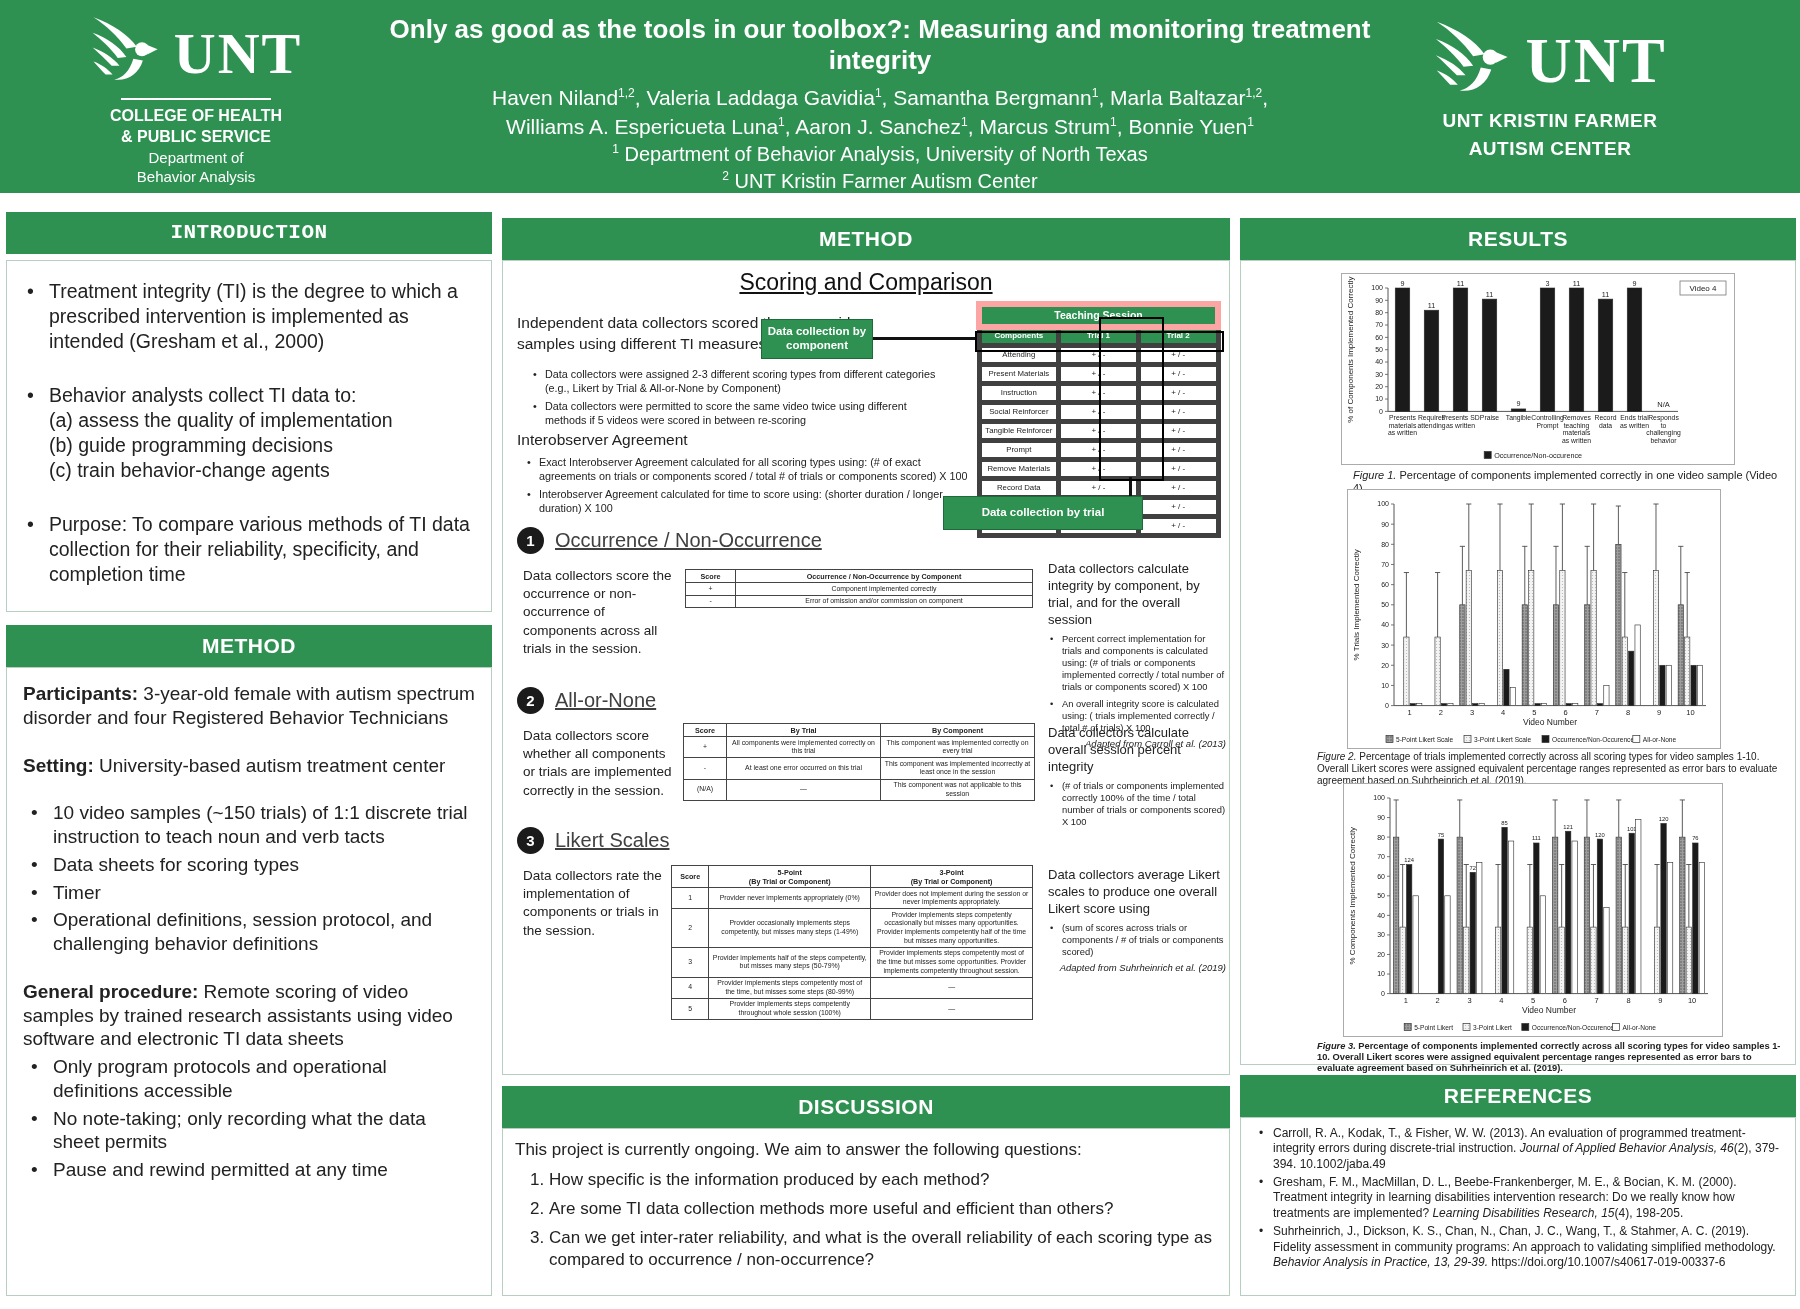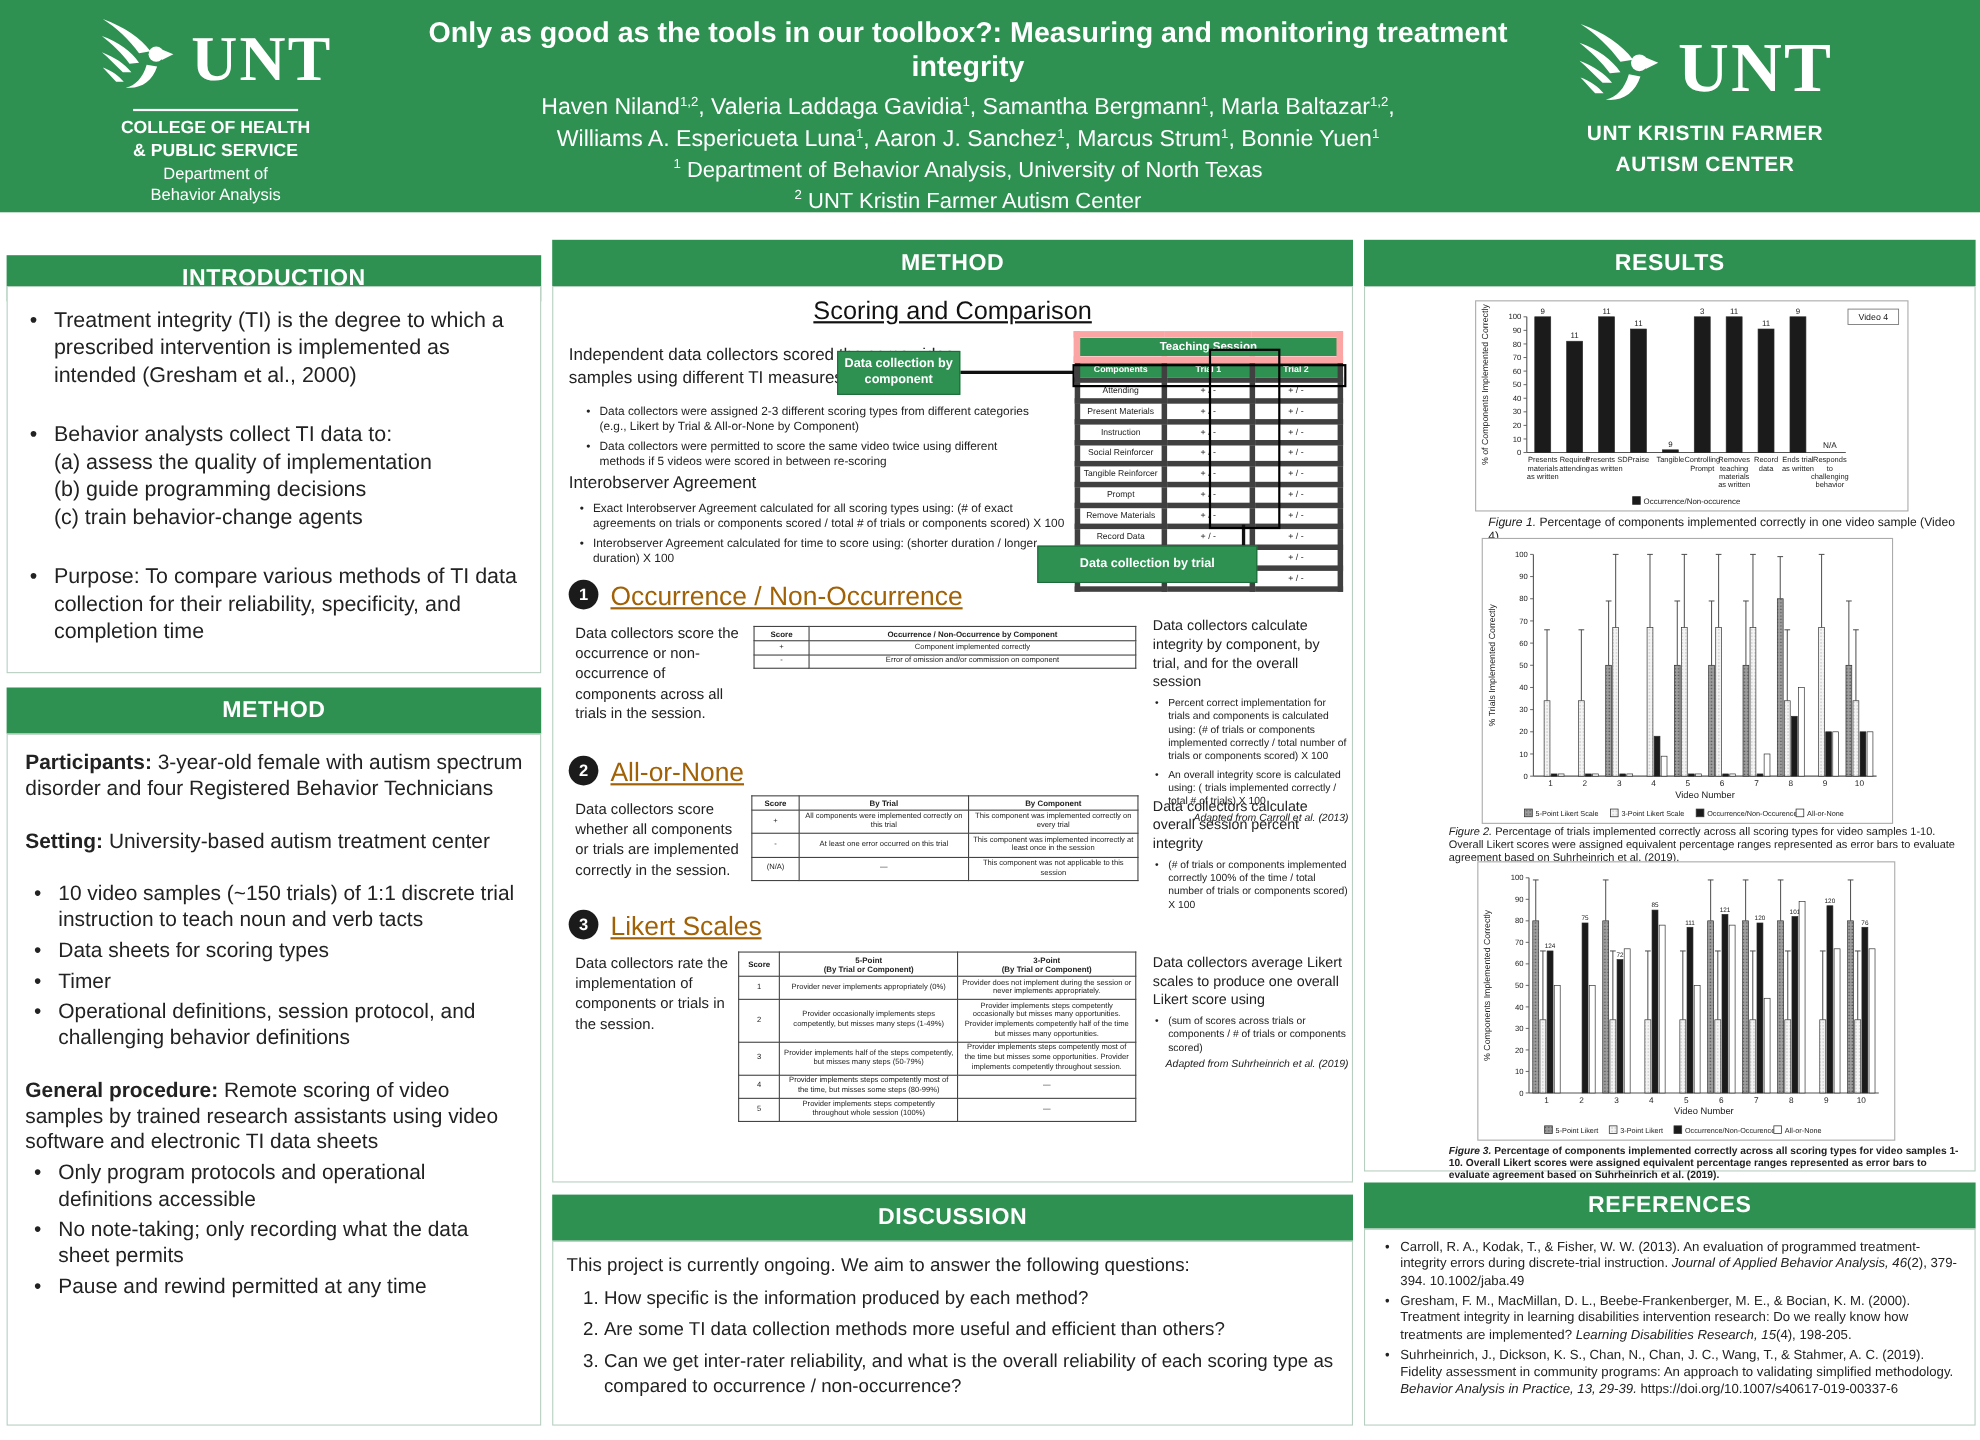--- a/index.html
+++ b/index.html
@@ -45,21 +45,21 @@
   .callout{background:#2e9152;border:1px solid #1d6b3a;color:#fff;font-weight:bold;font-size:11.5px;text-align:center;display:flex;align-items:center;justify-content:center;line-height:1.2;padding:2px;box-sizing:border-box;z-index:3;}
   .connector-h{height:3px;background:#111;z-index:2;}
   .connector-v{width:3px;background:#111;z-index:2;}
   .tt{border-collapse:collapse;width:100%;table-layout:fixed;background:#fff;}
   .tt td,.tt th{border:5px solid #404040;font-size:8px;text-align:center;padding:0;height:14px;line-height:1.1;overflow:hidden;}
   .tt .tt-title{background:#2e9152;color:#fff;font-size:10.5px;height:17px;font-weight:bold;border:6px solid #fca5a5;}
   .tt .tt-h{background:#2e9152;color:#fff;font-size:8px;height:13px;font-weight:bold;}
   .tt .tt-c{font-size:7.8px;}
   .ol-row,.ol-col{position:absolute;border:2.5px solid #000;z-index:4;pointer-events:none;background:transparent;}
   .badge{width:27px;height:27px;border-radius:50%;background:#1b1b1b;color:#fff;font-weight:bold;font-size:15px;text-align:center;line-height:27px;}
-  .sec-title{font-size:24px;text-decoration:underline;color:#a16207;}
+  .sec-title{font-size:20px;text-decoration:underline;color:#404040;}
   .sec-left{font-size:13.5px;line-height:1.35;}
   .mtab table{width:100%;border-collapse:collapse;background:#fff;table-layout:fixed;}
   .mtab th,.mtab td{border:1px solid #444;font-size:6.9px;padding:1.5px 3px;text-align:center;line-height:1.25;}
   .mtab th{font-weight:bold;font-size:7.2px;}
   .sec-right .sr-lead{font-size:13px;line-height:1.3;margin-bottom:4px;position:static;}
   .sec-right ul{position:static;}
   .note{font-style:italic;font-size:9.5px;text-align:right;margin-top:2px;position:static !important;}
   
   .disc-lead{padding:10px 14px 0 12px;font-size:17px;line-height:1.3;}
   .disc-ol{margin:8px 0 0 0;padding:0 10px 0 46px;}
@@ -131,21 +131,21 @@
             </svg>
         </span>
         <span class="brand big2">UNT</span>
       </div>
       <div class="kfa">UNT KRISTIN FARMER</div>
       <div class="kfa">AUTISM CENTER</div>
     </div>
   </header>
 
   <section class="col" style="left:6px;width:486px;">
-    <div class="gbar" style="top:20px;">INTRODUCTION</div>
+    <div class="gbar" style="top:0;font-family:Liberation Mono, monospace;">INTRODUCTION</div>
     <div class="cbox" style="top:48px;height:352px;">
       <ul class="intro-ul">
           <li>Treatment integrity (TI) is the degree to which a prescribed intervention is implemented as intended (Gresham et al., 2000)</li>
           <li>Behavior analysts collect TI data to:<br>(a) assess the quality of implementation<br>(b) guide programming decisions<br>(c) train behavior-change agents</li>
           <li>Purpose: To compare various methods of TI data collection for their reliability, specificity, and completion time</li>
         </ul>
     </div>
     <div class="gbar" style="top:413px;">METHOD</div>
     <div class="cbox" style="top:455px;height:629px;">
       <div class="ml-blocks">

